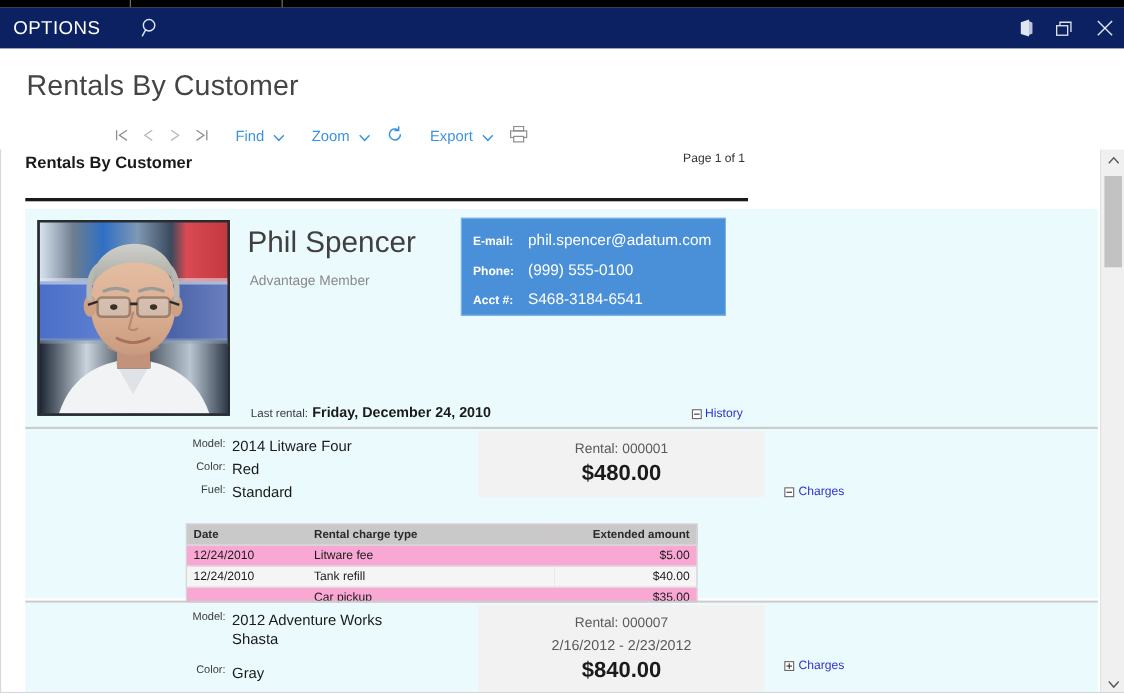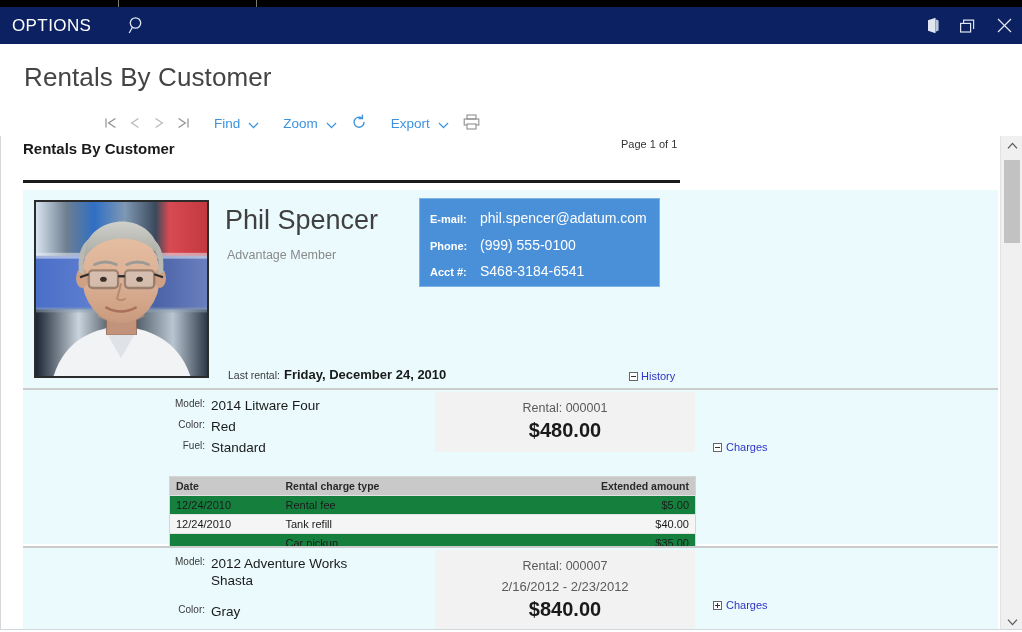--- a/index.html
+++ b/index.html
@@ -161,21 +161,21 @@
     text-align: center; padding: 9px 0 10px;
   }
   .ra-id { font-size: 12.5px; color: #5a5a5a; }
   .ra-dates { font-size: 13px; color: #5a5a5a; margin-top: 6px; }
   .ra-total { font-size: 20px; font-weight: bold; color: #1a1a1a; margin-top: 4px; }
   .charges-link { position: absolute; display: flex; align-items: center; gap: 4px; }
 
   
   .charges-tbl {
     position: absolute; left: 146px; top: 86px;
-    width: 527px; border-collapse: collapse; background: #15803d;
+    width: 465px; border-collapse: collapse; background: #f9a8d4;
     border: 1px solid #d5d5d5;
   }
   .charges-tbl th {
     background: #c9c9c9; font-size: 10.5px; color: #2a2a2a;
     font-weight: bold; padding: 3px 6px; text-align: left;
   }
   .charges-tbl th.num, .charges-tbl td.num { text-align: right; }
   .charges-tbl td {
     font-size: 11px; color: #1a1a1a; padding: 3px 6px;
     border-top: 1px solid #e2e2e2;
@@ -463,21 +463,21 @@
       <thead>
         <tr>
           <th style="width:110px">Date</th>
           <th>Rental charge type</th>
           <th class="num" style="width:130px">Extended amount</th>
         </tr>
       </thead>
       <tbody>
         <tr>
           <td>12/24/2010</td>
-          <td>Rental fee</td>
+          <td>Litware fee</td>
           <td class="num">$5.00</td>
         </tr>
         <tr class="alt">
           <td>12/24/2010</td>
           <td>Tank refill</td>
           <td class="num">$40.00</td>
         </tr>
         <tr>
           <td></td>
           <td>Car pickup</td>

